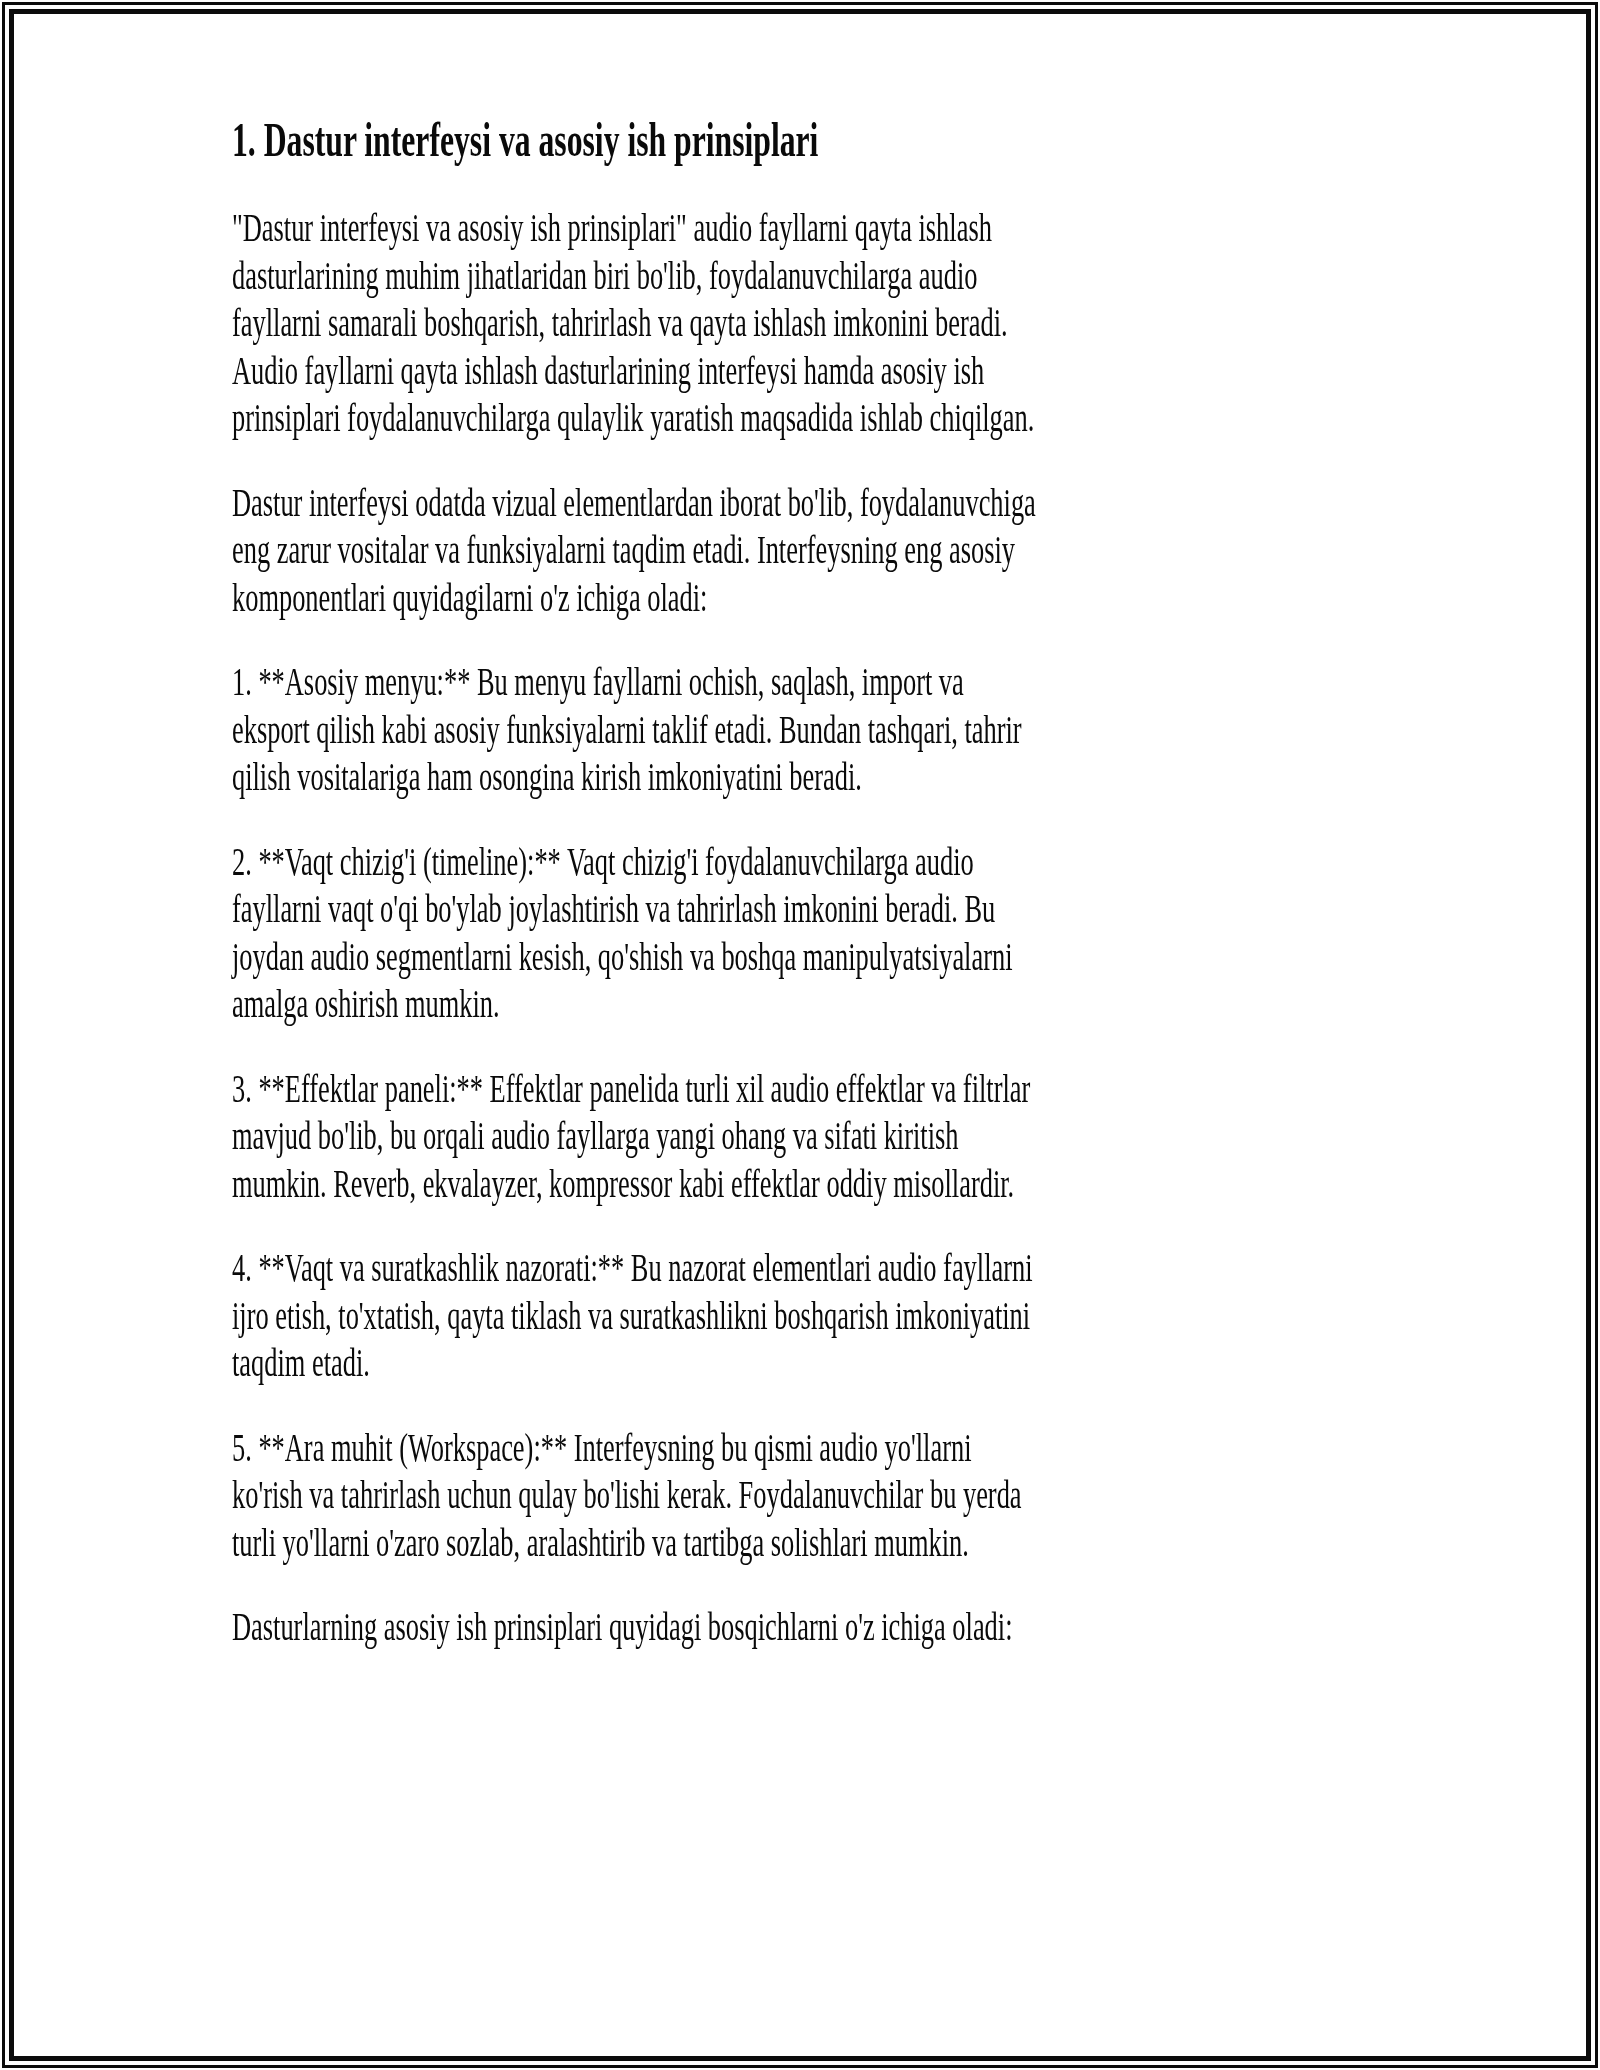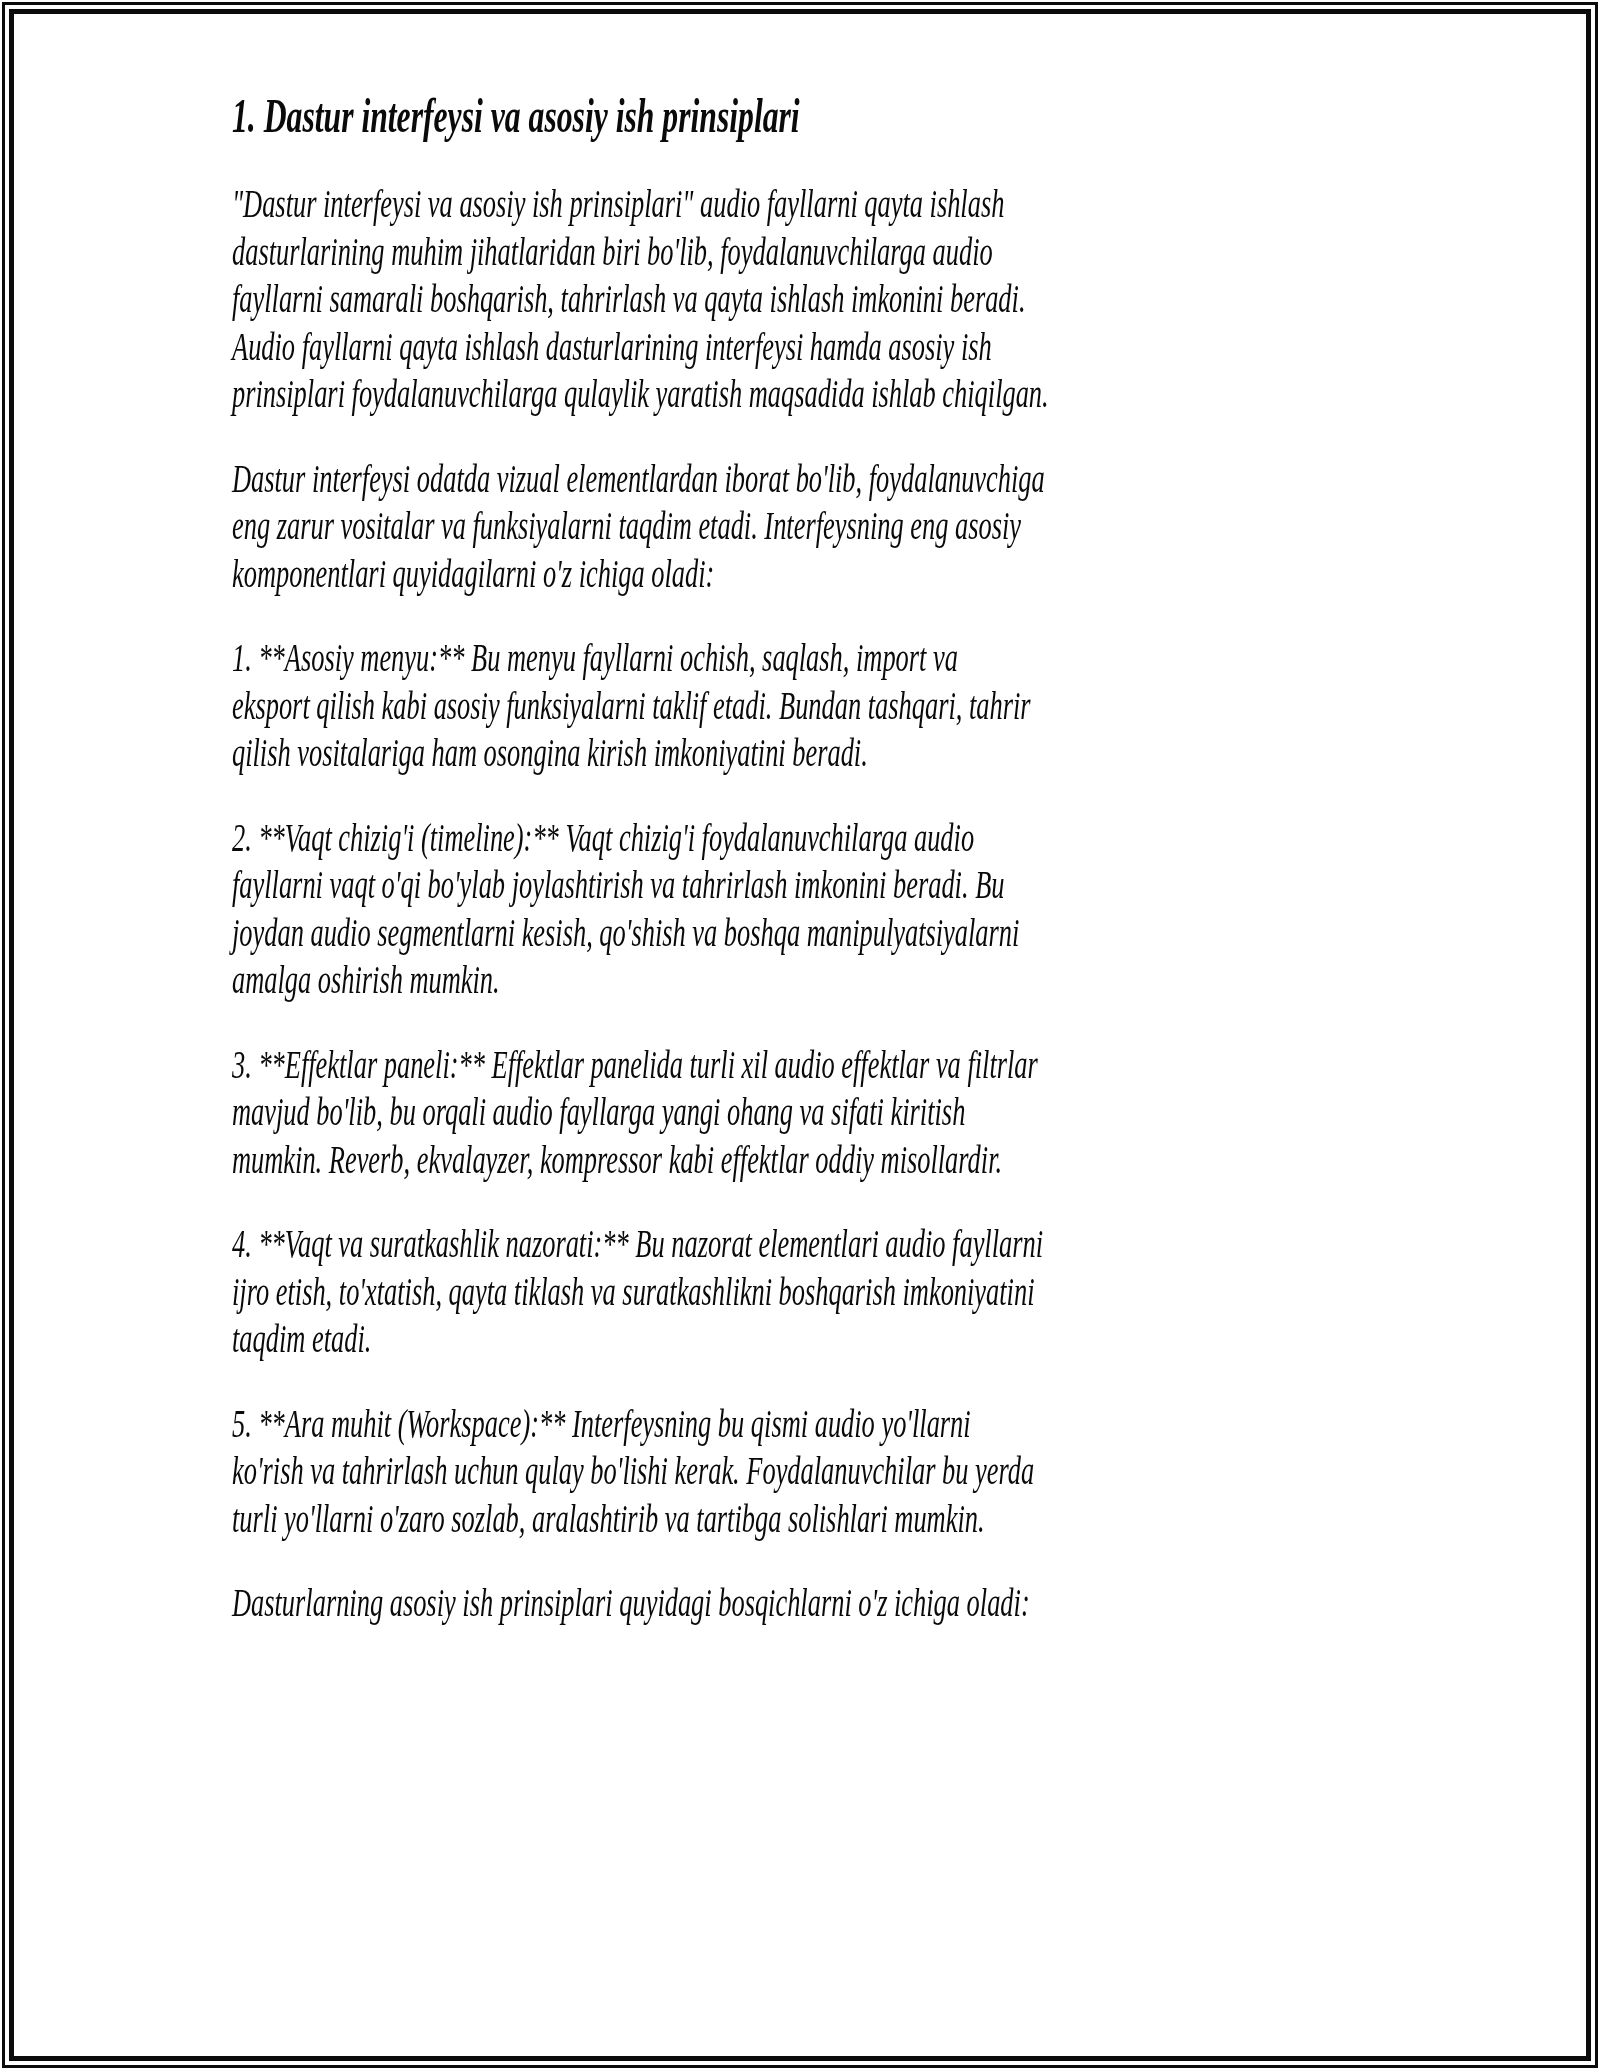--- a/index.html
+++ b/index.html
@@ -24,23 +24,22 @@
   }
   .frame-inner {
     position: absolute;
     top: 9px; left: 9px; right: 9px; bottom: 9px;
     border: 5px solid #0b0b0b;
     background: #ffffff;
   }
   .page-content {
     position: absolute;
     top: 0; left: 0; right: 0; bottom: 0;
-    padding: 74px 0 0 218px;
+    padding: 98px 0 0 218px;
     overflow: hidden;
-    font-style: italic;
   }
   
   .doc-text {
     width: 1760px;
     transform: scaleX(0.66);
     transform-origin: top left;
   }
   .doc-heading {
     font-size: 48px;
     line-height: 56px;

